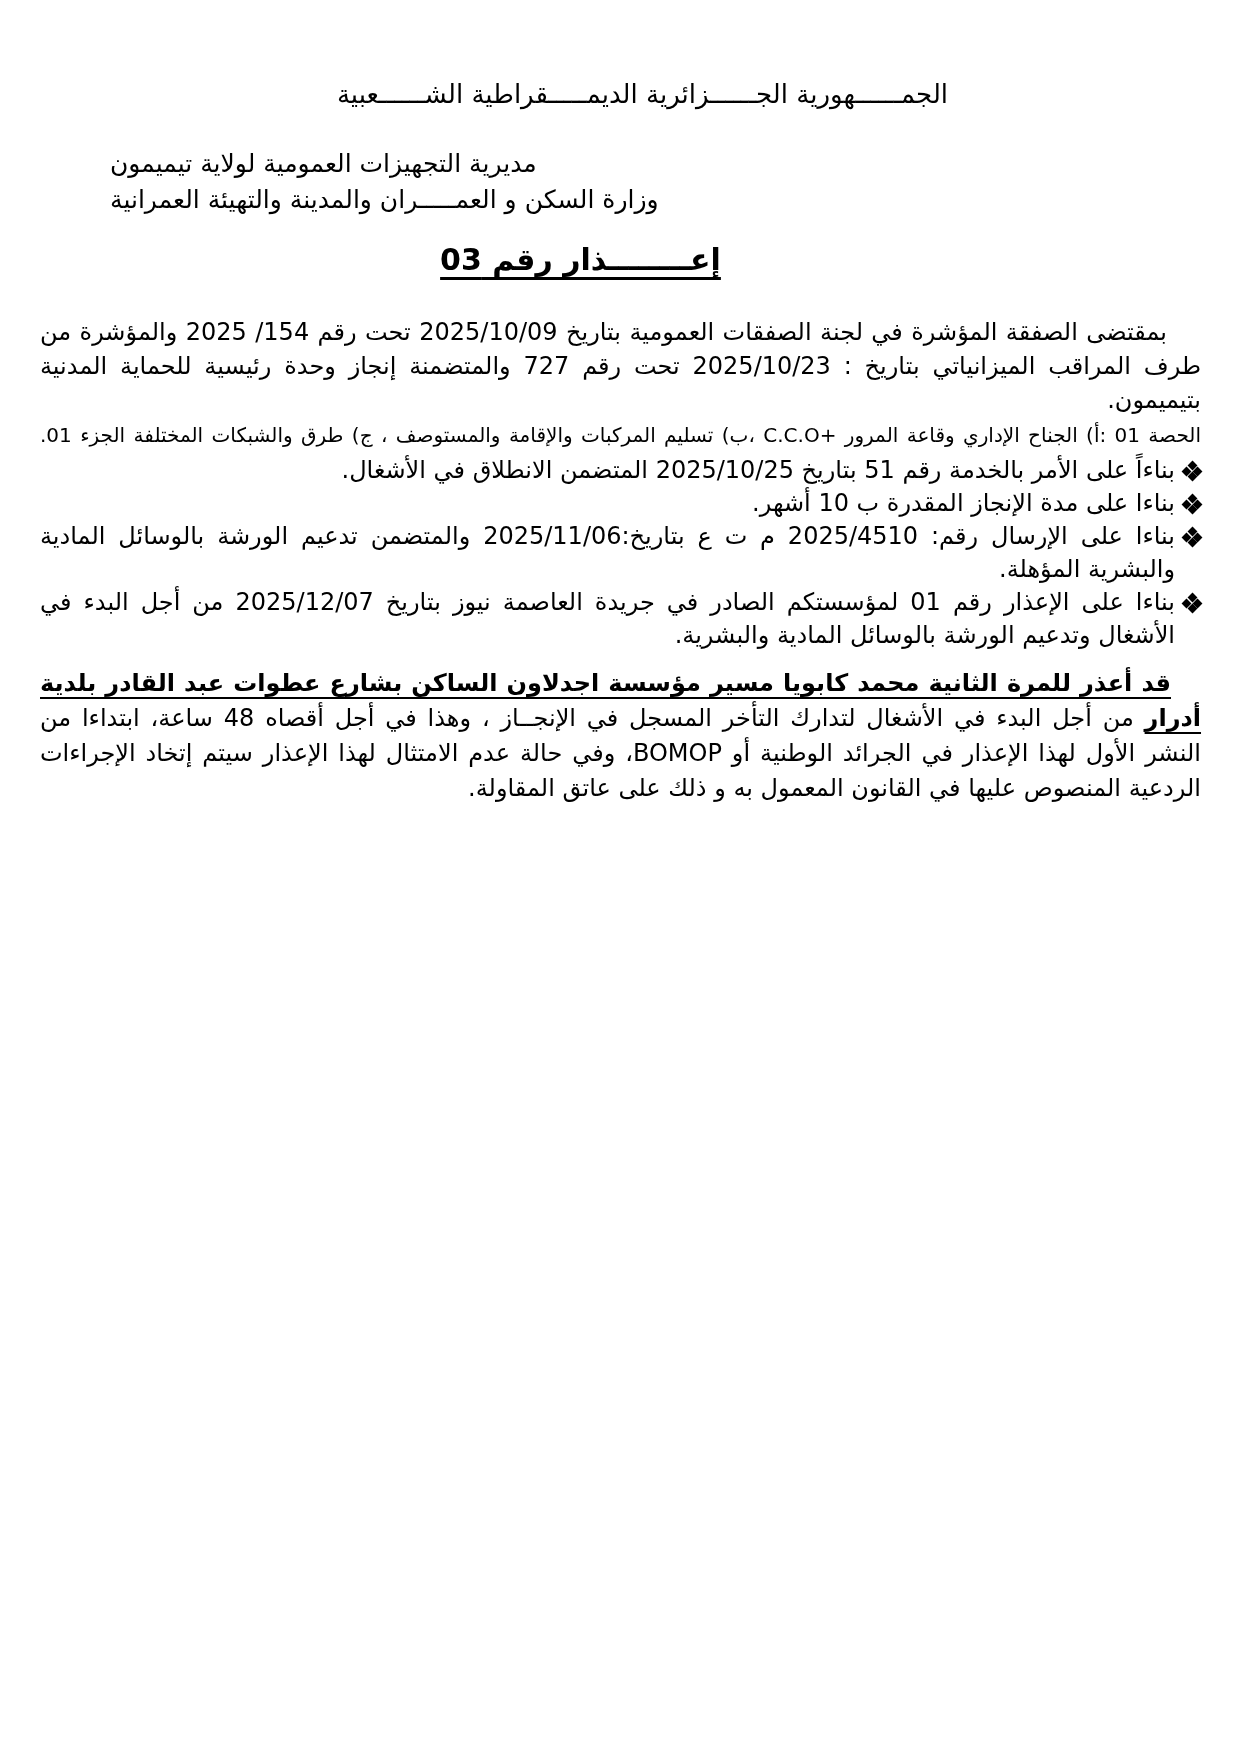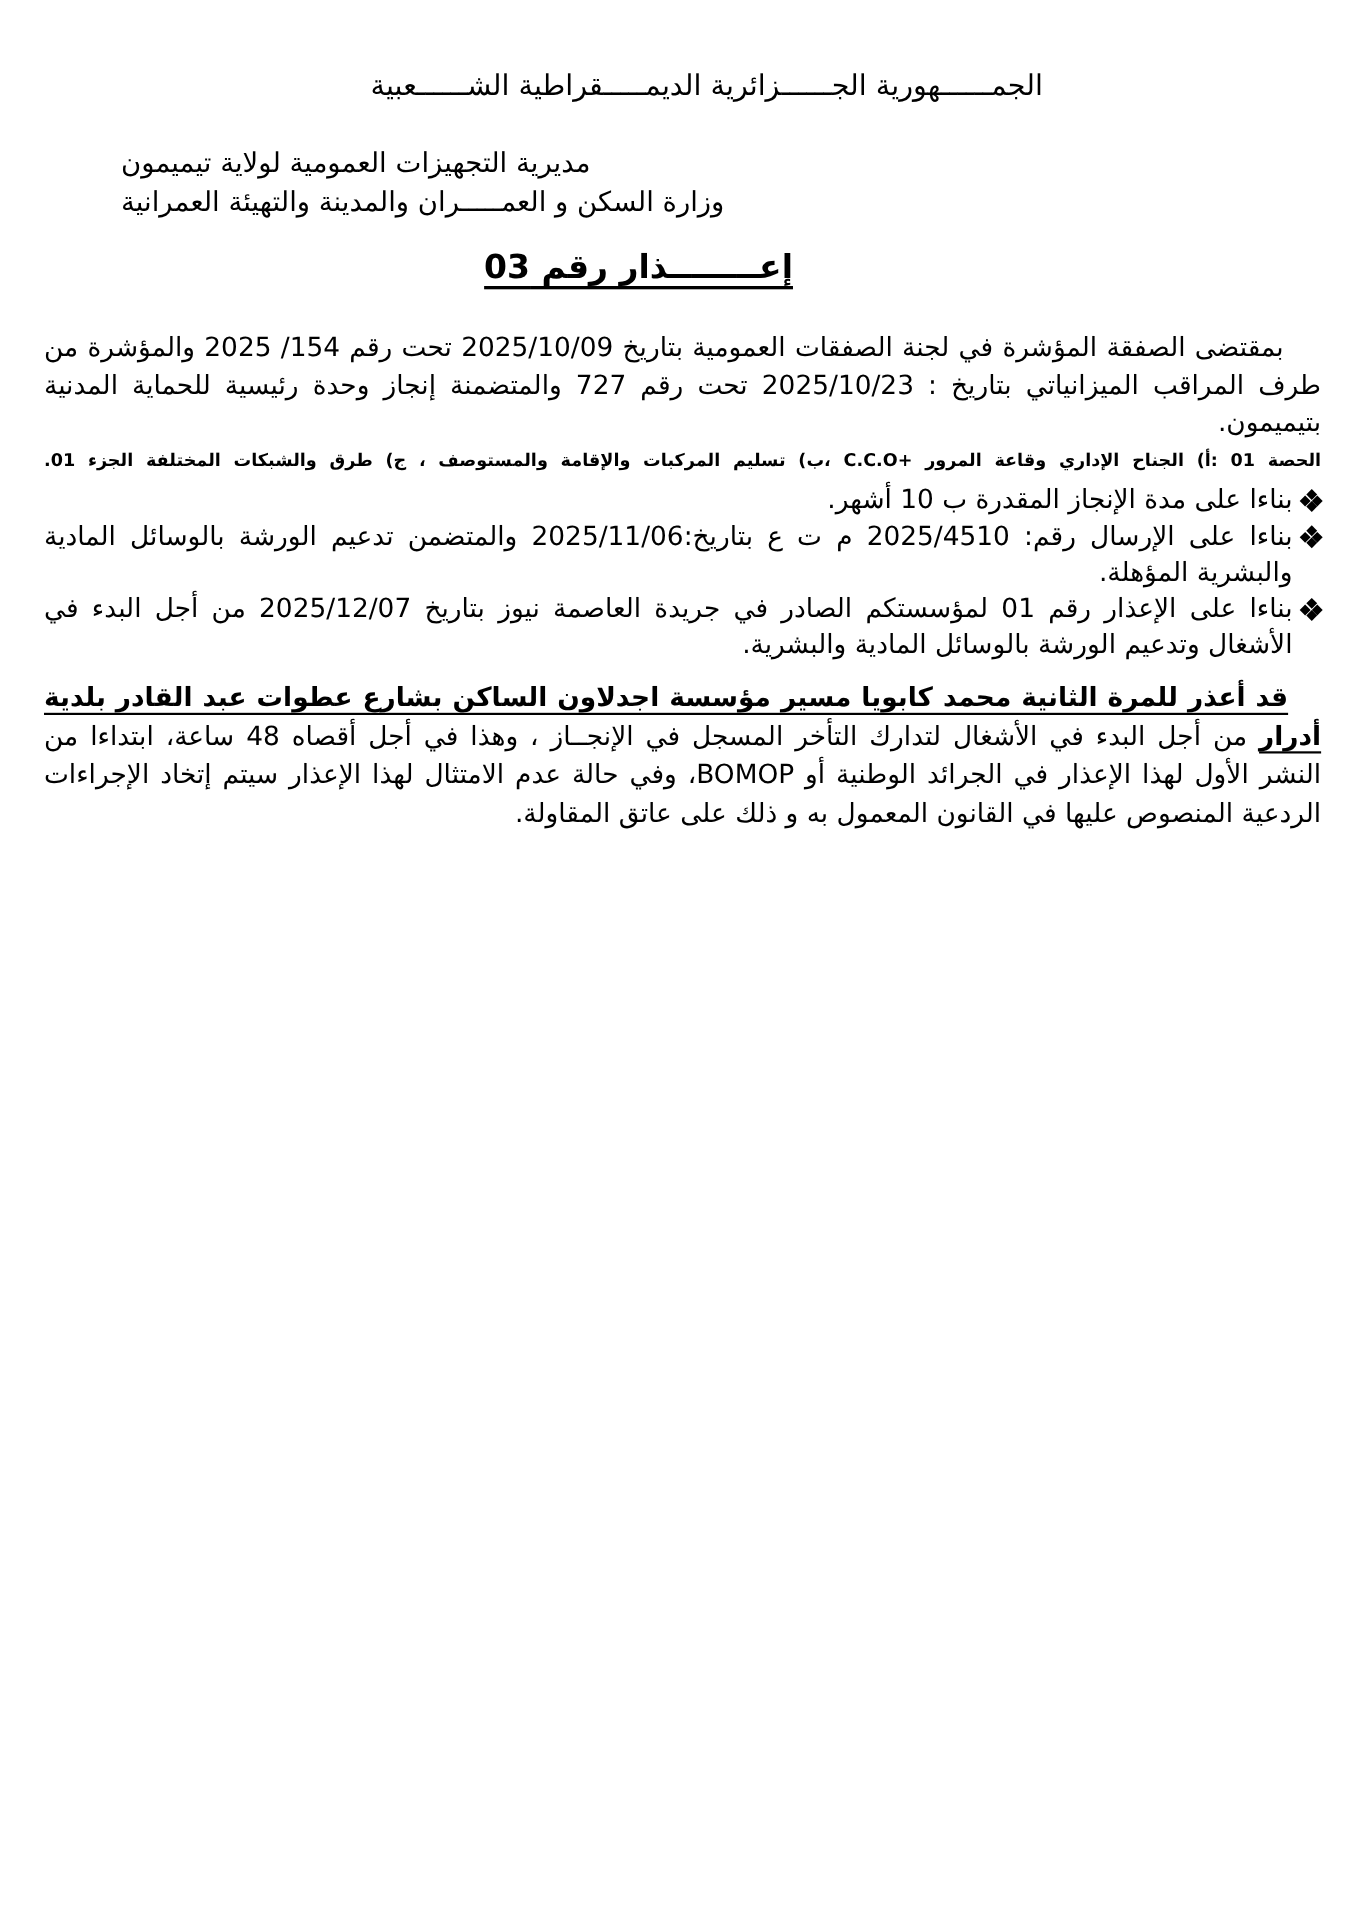--- a/index.html
+++ b/index.html
@@ -4,21 +4,21 @@
 <style>
   html, body {
     margin: 0;
     padding: 0;
     background: #ffffff;
   }
   .page {
     position: relative;
     width: 1241px;
     height: 1397px;
-    margin: 0 auto;
+    margin: 16px auto;
     background: #ffffff;
     color: #000000;
     font-family: "DejaVu Sans", sans-serif;
     direction: rtl;
     overflow: hidden;
   }
   .republic-line {
     margin-top: 62px;
     font-size: 26px;
     line-height: 32px;
@@ -48,22 +48,22 @@
     font-size: 24px;
   }
   .intro-paragraph {
     margin-top: 38px;
     line-height: 34px;
     text-align: justify;
     text-indent: 34px;
   }
   .lot-line {
     margin-top: 3px;
-    font-weight: bold;
-    font-size: 16px;
+    font-weight: normal;
+    font-size: 20px;
     line-height: 30px;
     text-align: justify;
     text-align-last: justify;
   }
   ul.grounds-list {
     list-style: none;
     margin: 4px 40px 0 40px;
     padding: 0;
     font-size: 24px;
   }
@@ -138,20 +138,29 @@
   <p class="body-text lot-line">الحصة 01 :أ) الجناح الإداري وقاعة المرور +C.C.O ،ب) تسليم المركبات والإقامة والمستوصف ، ج) طرق والشبكات المختلفة الجزء 01.</p>
 
   <ul class="grounds-list">
     <li>
       <span class="diamond-marker">
           <i></i>
           <i></i>
           <i></i>
           <i></i>
         </span>
+      <span class="li-text">بناءاً على الأمر بالخدمة رقم 51 بتاريخ 2025/10/25 المتضمن الانطلاق في الأشغال.</span>
+    </li>
+    <li>
+      <span class="diamond-marker">
+          <i></i>
+          <i></i>
+          <i></i>
+          <i></i>
+        </span>
       <span class="li-text">بناءا على مدة الإنجاز المقدرة ب 10 أشهر.</span>
     </li>
     <li>
       <span class="diamond-marker">
           <i></i>
           <i></i>
           <i></i>
           <i></i>
         </span>
       <span class="li-text">بناءا على الإرسال رقم: 2025/4510 م ت ع بتاريخ:2025/11/06 والمتضمن تدعيم الورشة بالوسائل المادية والبشرية المؤهلة.</span>

